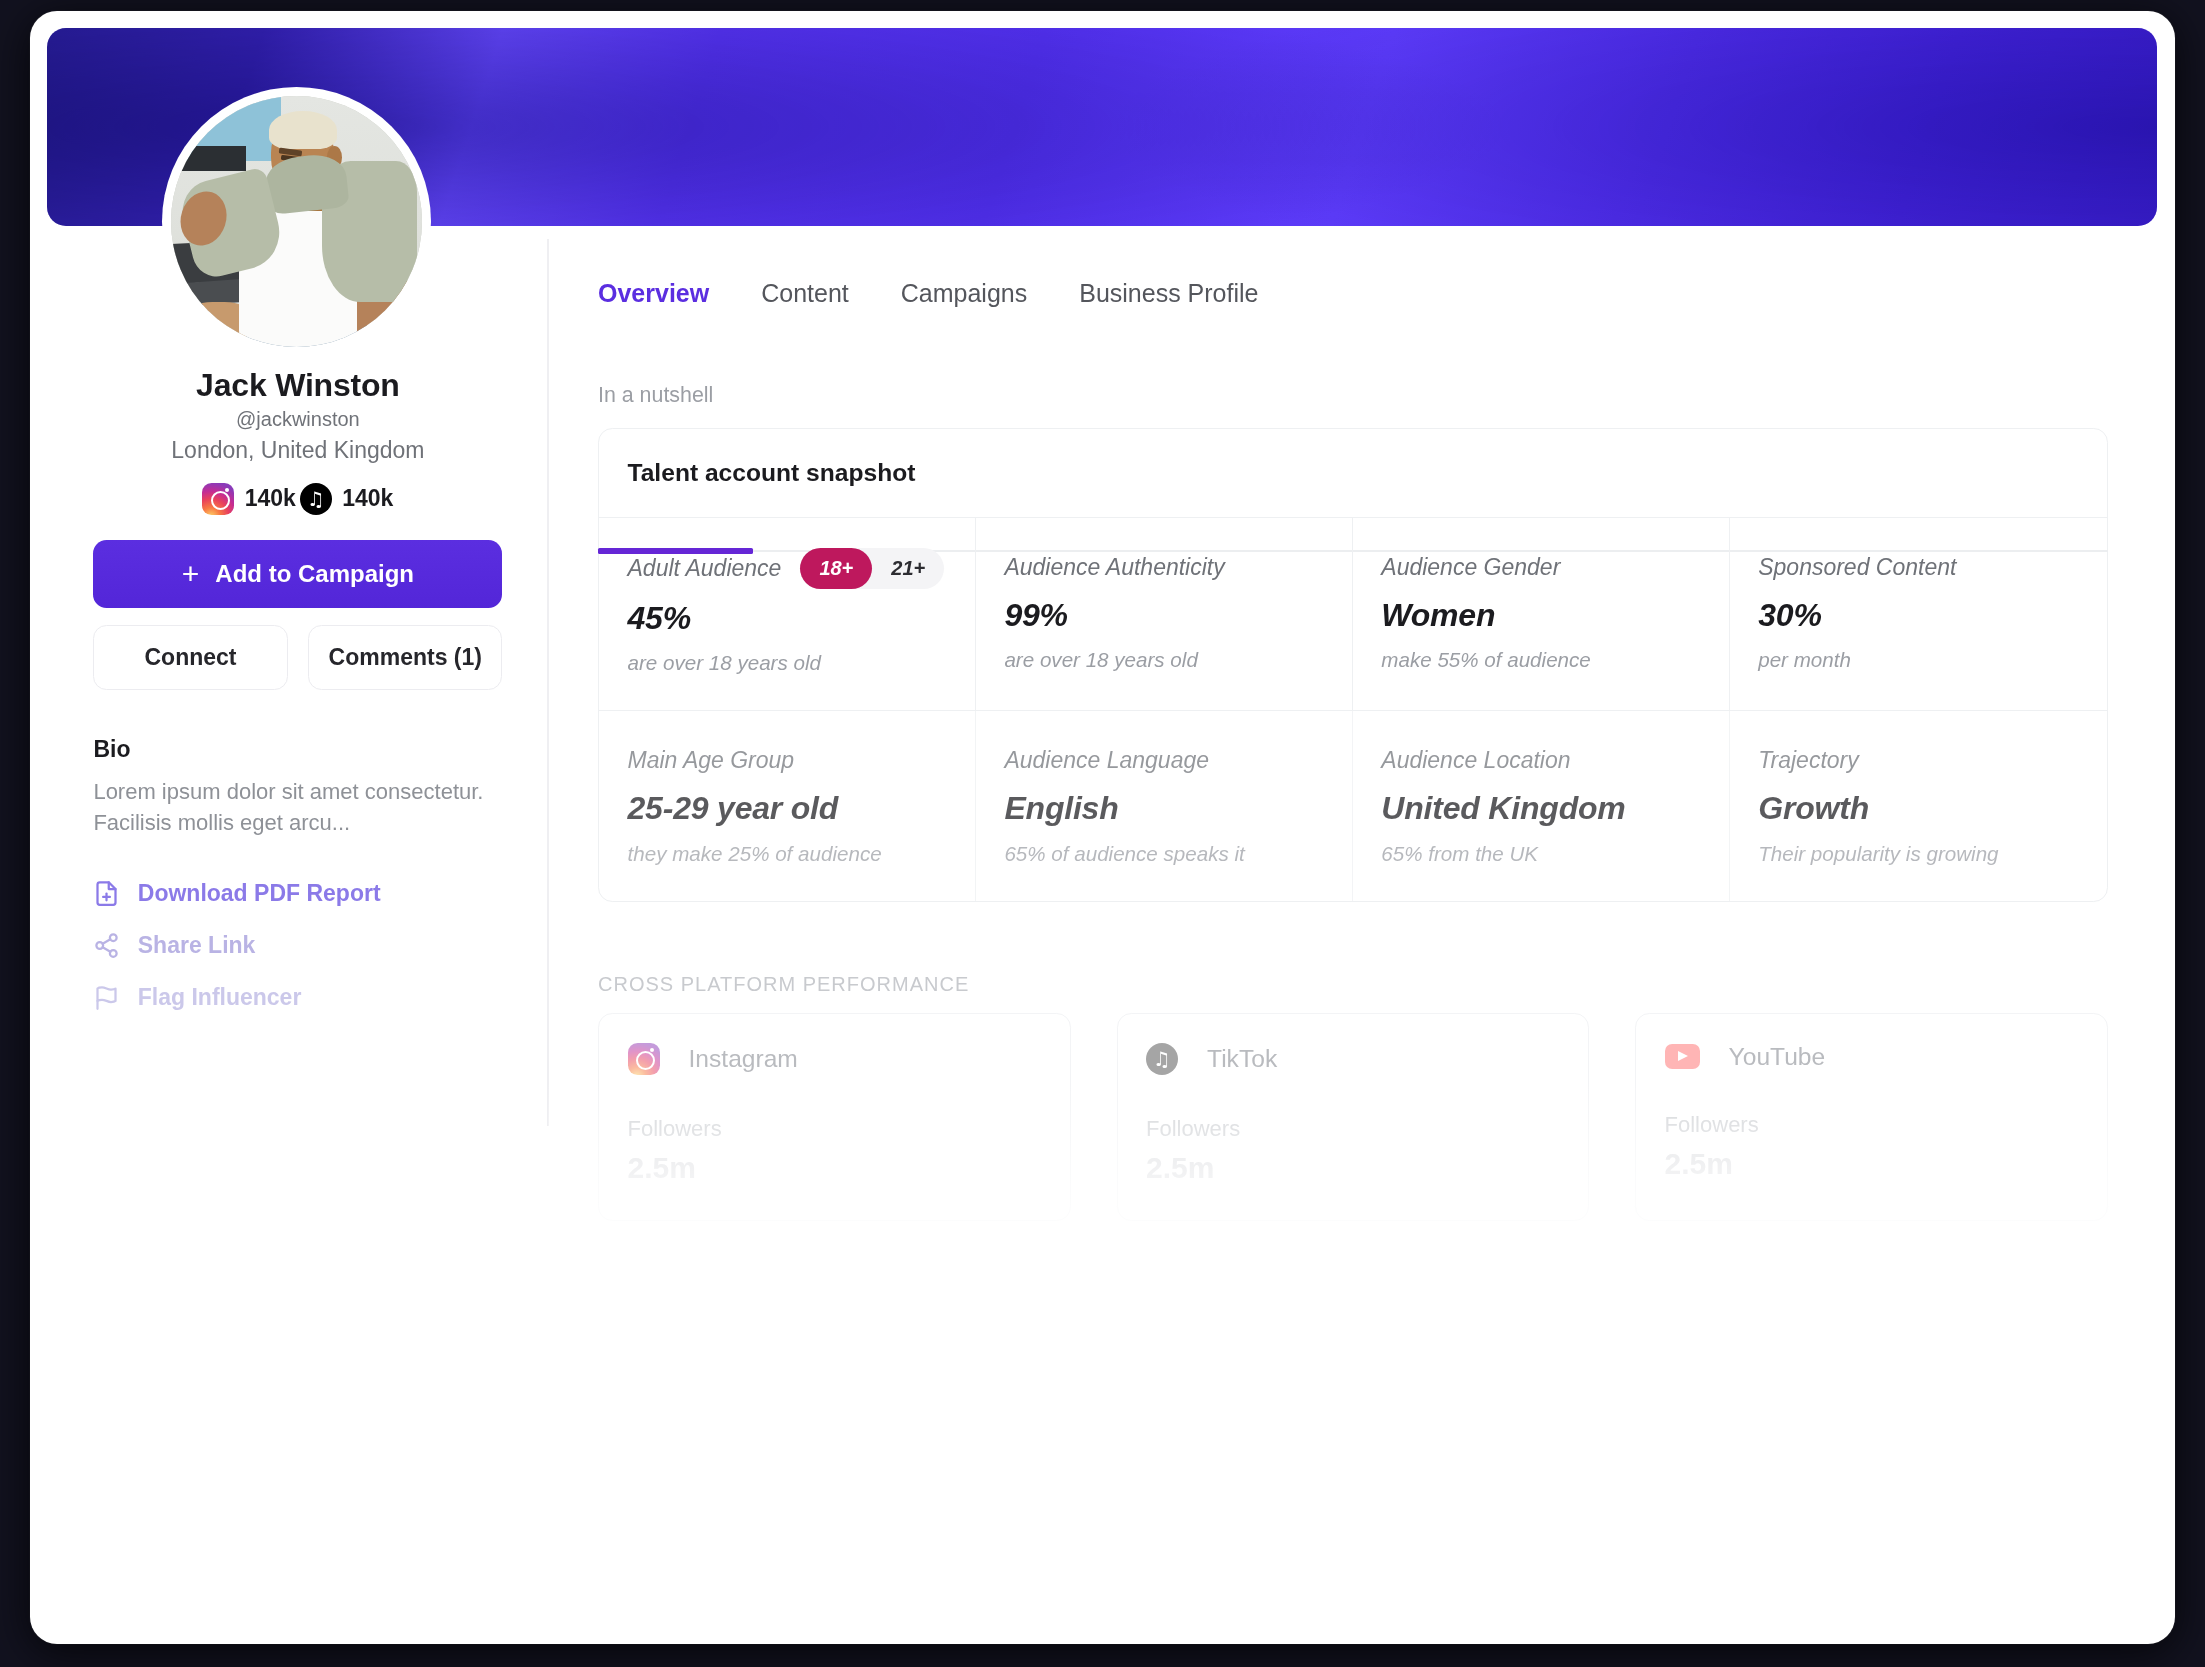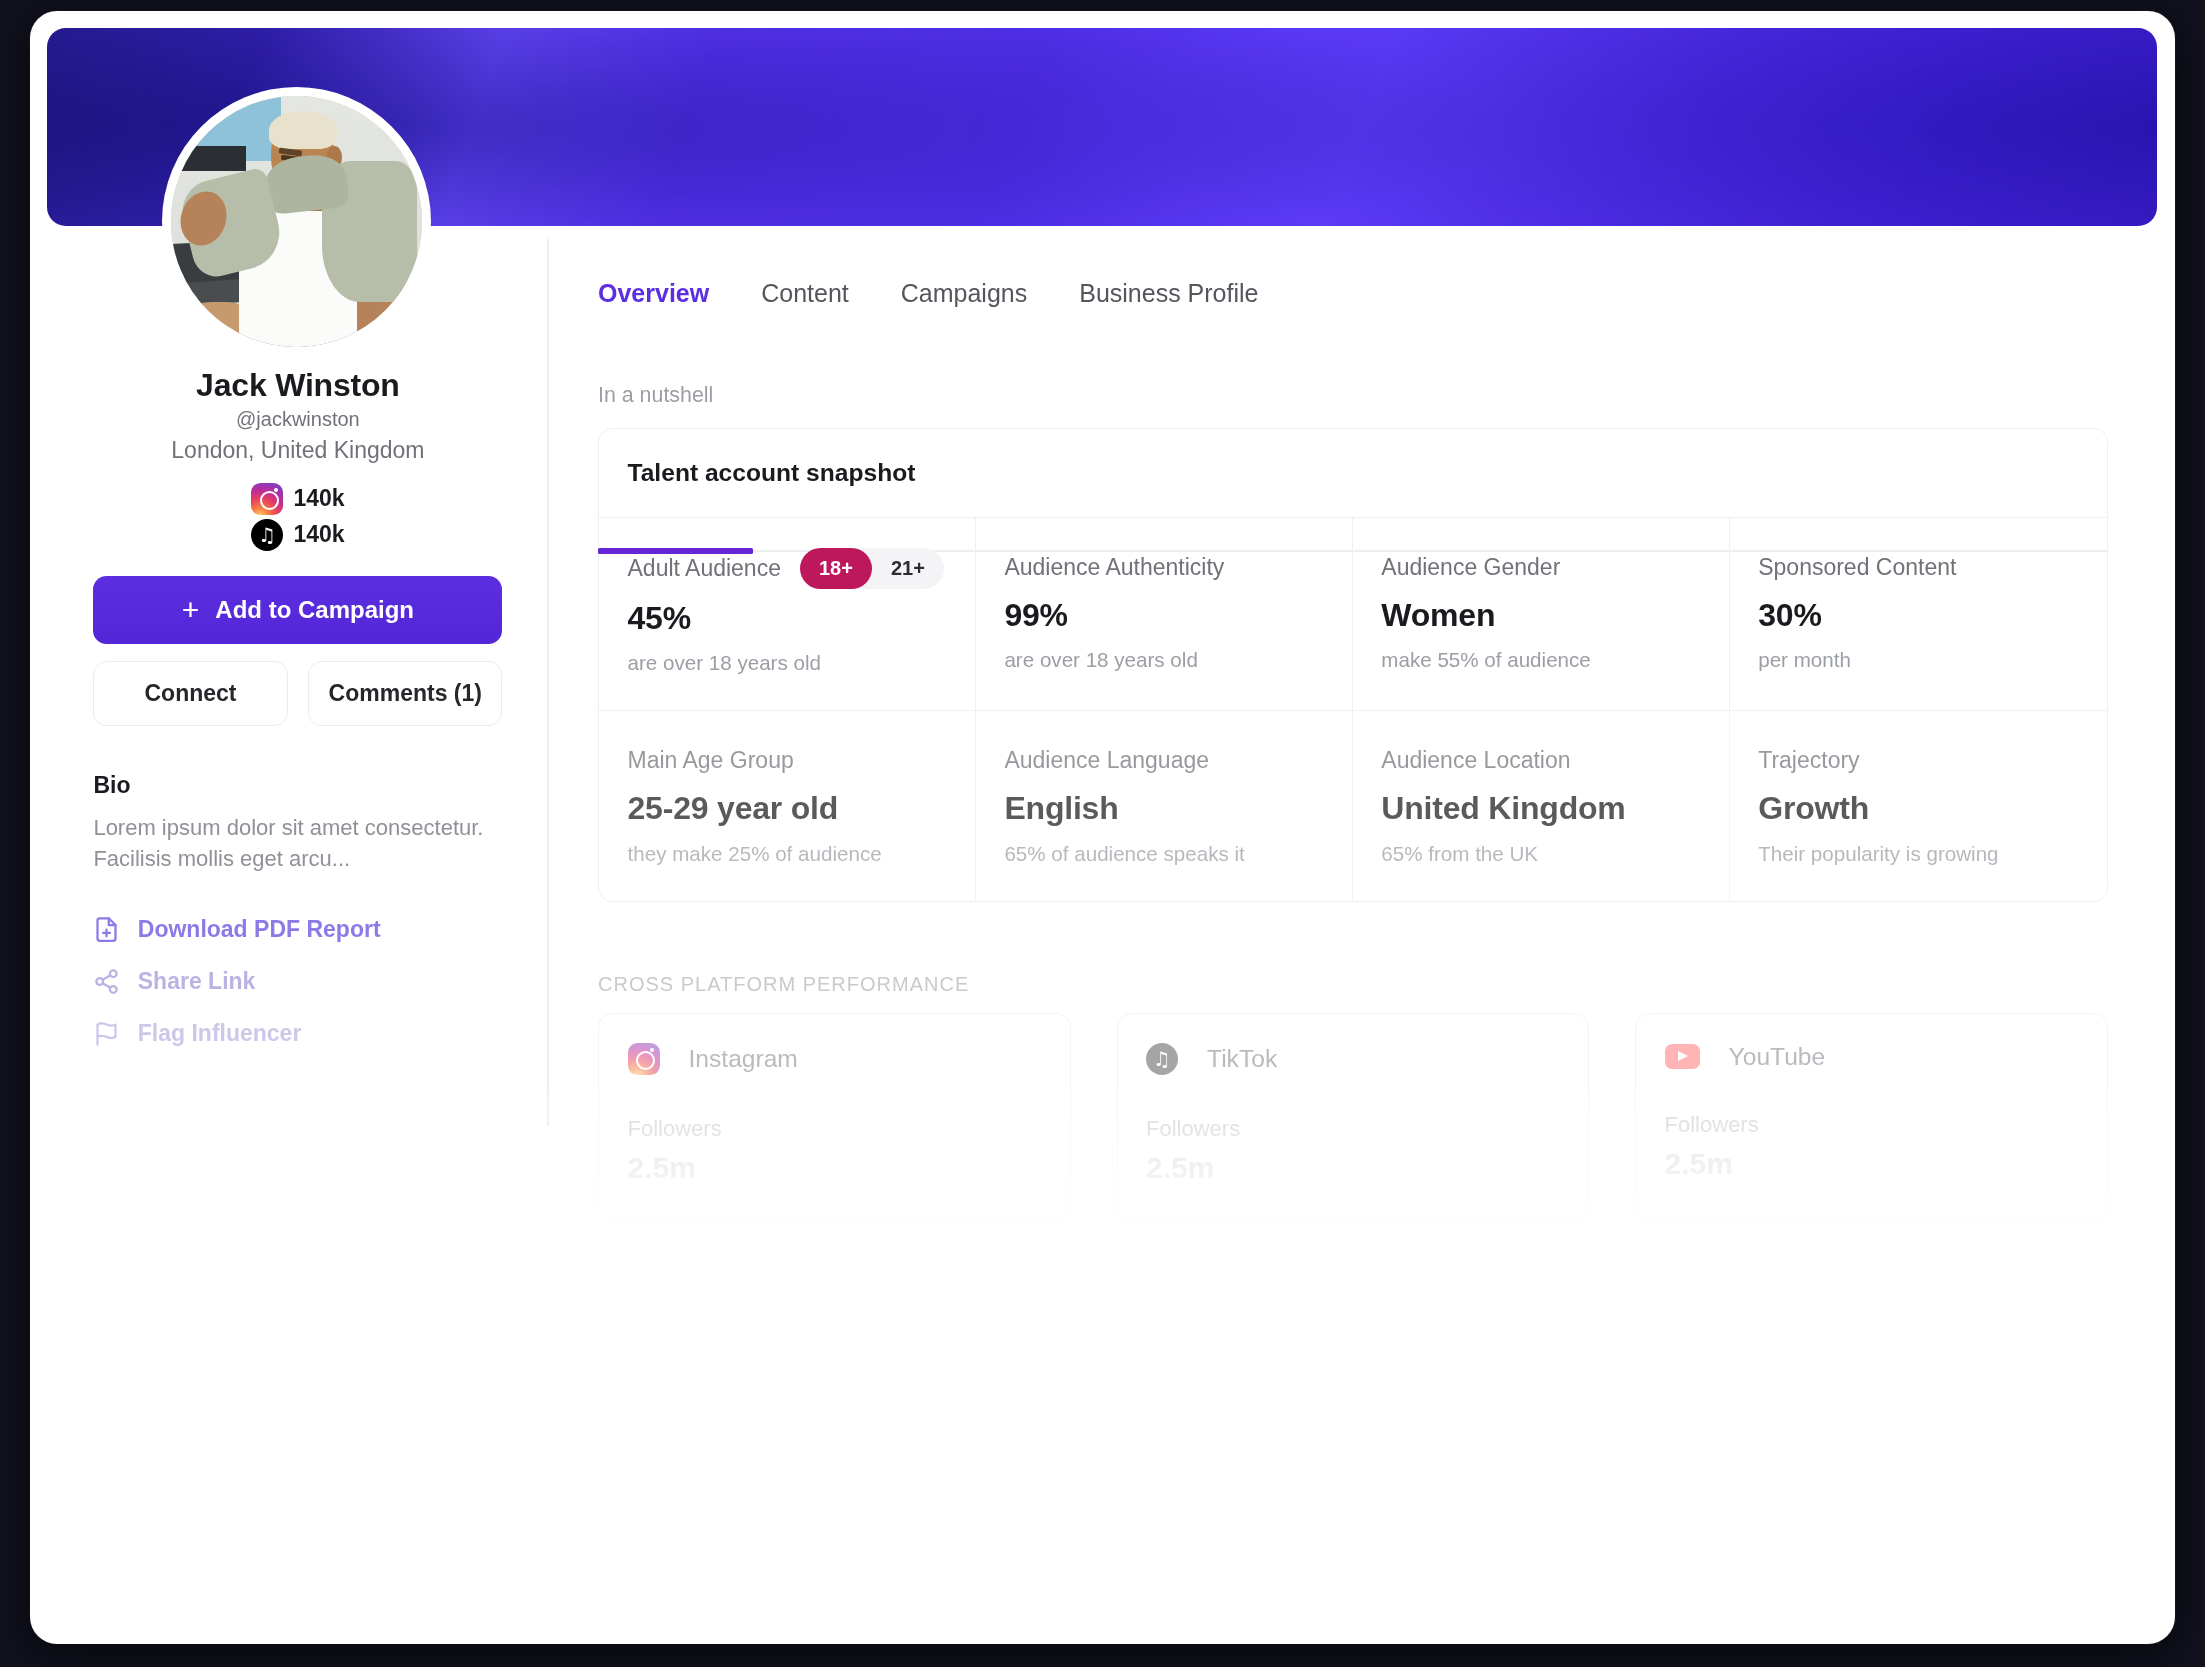--- a/index.html
+++ b/index.html
@@ -130,21 +130,20 @@
     margin-top: 5.5px;
     font-size: 23px;
     color: #6f7278;
   }
   .social-row {
     margin-top: 19px;
     display: flex;
     justify-content: center;
     align-items: center;
     gap: 4px;
-    flex-direction: column;
   }
   .social-item { display: flex; align-items: center; gap: 10.3px; }
   .social-count { font-size: 23px; font-weight: bold; color: #1b1b1f; }
 
   .ig-icon {
     width: 32px; height: 32px; border-radius: 9.5px;
     background: radial-gradient(circle at 28% 105%, #fdd36a 0%, #f87b43 22%, #e8405d 44%, #c42c94 62%, #8a3ab9 84%);
     position: relative; flex: none;
   }
   .ig-icon::before {
@@ -261,20 +260,21 @@
     font-weight: bold;
     color: #1b1b1f;
     border-bottom: 1.6px solid #eef0f2;
   }
   .stat-grid { display: grid; grid-template-columns: repeat(4, 1fr); }
   .stat-cell {
     padding: 30px 28.5px 35px 28.5px;
     border-right: 1.6px solid #eef0f2;
     border-bottom: 1.6px solid #eef0f2;
     position: relative;
+    font-style: italic;
   }
   .stat-cell:nth-child(4n) { border-right: none; }
   .stat-grid .row2 { border-bottom: none; opacity: .72; }
   .stat-head { display: flex; align-items: center; gap: 19px; min-height: 38px; }
   .stat-label { font-size: 23px; color: #6f7278; }
   .stat-value { margin-top: 11px; font-size: 32px; font-weight: bold; color: #1b1b1f; letter-spacing: -0.2px; }
   .stat-sub { margin-top: 14.3px; font-size: 20.6px; color: #9b9ea4; }
 
   .age-toggle {
     display: inline-flex; align-items: center;

